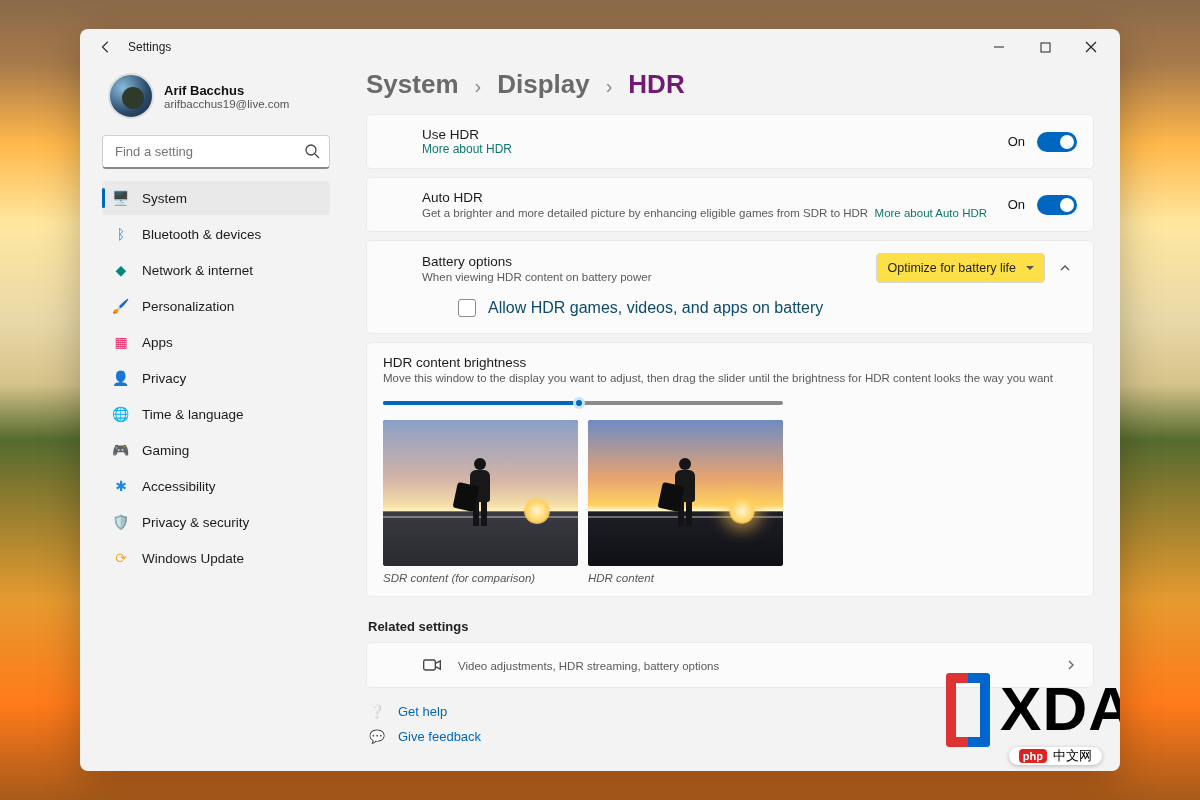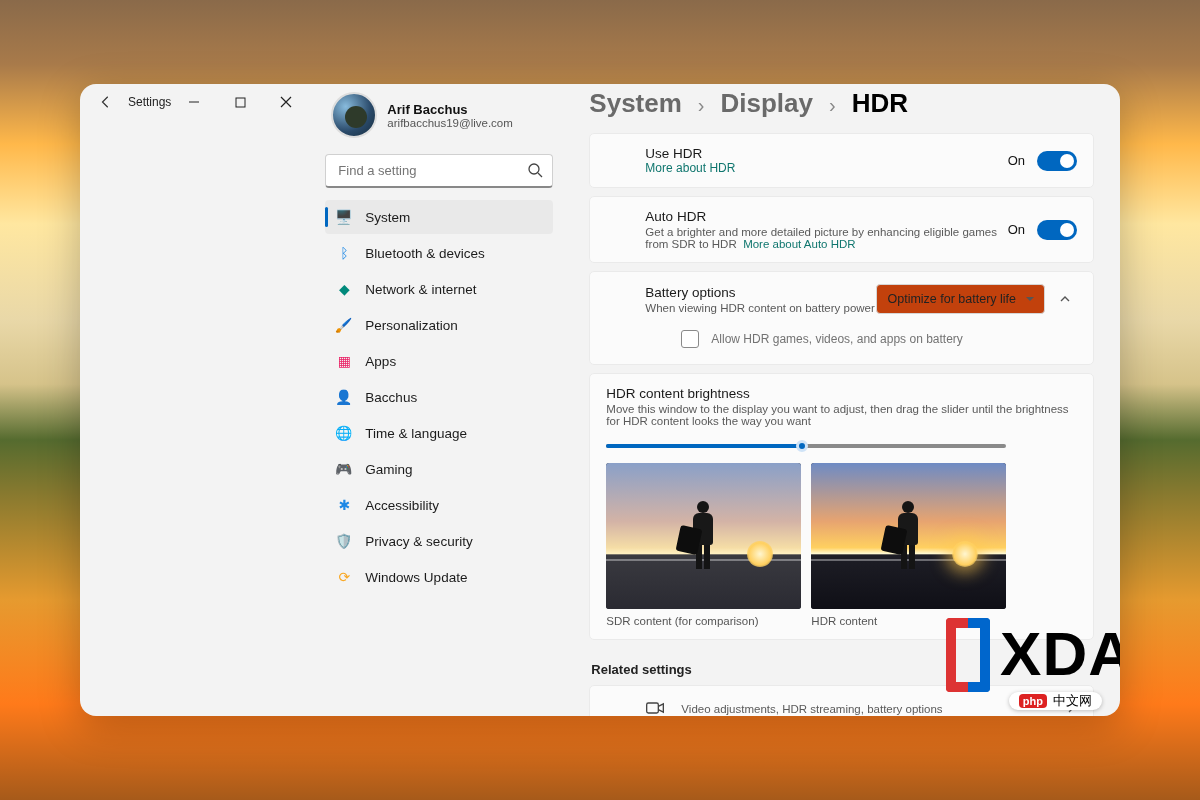--- a/index.html
+++ b/index.html
@@ -2,63 +2,63 @@
 <html><head>
 <meta charset="utf-8">
 <style>
   * { box-sizing: border-box; margin: 0; padding: 0; font-family: "Segoe UI", Arial, sans-serif; }
   html, body { width: 1200px; height: 800px; overflow: hidden; }
   body {
     background: linear-gradient(180deg,#8a6a4a 0%, #a87a4a 8%, #ffb84a 18%, #ffe7a0 28%, #e9d8a8 40%, #d6c38a 48%, #556b2f 55%, #8a7a2f 62%, #e69a2f 75%, #ff7a1a 88%, #a65a1a 100%);
     display:flex; align-items:center; justify-content:center;
   }
   .window {
-    width: 1040px; height: 632px; background: #f3f3f3; border-radius: 16px;
-    box-shadow: 0 10px 40px rgba(0,0,0,.25); display:flex; flex-direction:row; overflow:hidden;
+    width: 1040px; height: 742px; background: #f3f3f3; border-radius: 8px;
+    box-shadow: 0 10px 40px rgba(0,0,0,.25); display:flex; flex-direction:column; overflow:hidden;
     position:relative;
   }
   .titlebar { height: 36px; display:flex; align-items:center; padding: 0 6px 0 12px; }
   .back-btn { width:28px; height:28px; border-radius:4px; display:flex; align-items:center; justify-content:center; cursor:pointer; }
   .title-text { margin-left:8px; font-size:12px; color:#222; }
   .win-btns { margin-left:auto; display:flex; }
   .win-btn { width:46px; height:32px; display:flex; align-items:center; justify-content:center; cursor:pointer; }
   .body { flex:1; display:flex; overflow:hidden; }
-  .sidebar { width:248px; padding: 2px 10px 10px 10px; display:flex; flex-direction:column; }
+  .sidebar { width:248px; padding: 2px 10px 10px 10px; display:flex; flex-direction:column;margin-left:12px; }
   .profile { display:flex; align-items:center; gap:10px; padding: 6px 6px 14px 6px; }
   .avatar { width:46px; height:46px; border-radius:50%; background: radial-gradient(circle at 30% 30%, #88bbdd 0%, #2a4a6a 60%, #152a3a 100%); border:2px solid #ddd; position:relative; overflow:hidden;}
   .avatar::after{content:"";position:absolute;left:12px;top:12px;width:22px;height:22px;border-radius:50%;background:#2e3a2a;}
   .profile .name { font-size:13px; font-weight:600; color:#111; }
   .profile .email { font-size:11.5px; color:#555; }
   .search { position:relative; margin: 2px 0 10px 0;}
   .search input {
     width:100%; height:34px; border:1px solid #d0d0d0; border-bottom:2px solid #888;
     border-radius:4px; background:#fff; padding:0 34px 0 12px; font-size:13px; color:#333;
   }
   .search .sicon { position:absolute; right:10px; top:8px; color:#444; }
   .nav { display:flex; flex-direction:column; gap:2px; margin-top:2px;}
   .nav-item { height:34px; border-radius:4px; display:flex; align-items:center; gap:12px; padding:0 10px; cursor:pointer; font-size:13.5px; color:#1b1b1b; position:relative;}
   .nav-item.active { background:#e9e9e9; }
   .nav-item.active::before { content:""; position:absolute; left:0; top:7px; bottom:7px; width:3px; background:#0067c0; border-radius:3px; }
   .nav-item .ic { width:18px; height:18px; display:inline-flex; align-items:center; justify-content:center; font-size:14px; }
   .main { flex:1; overflow-y:auto; padding: 0 26px 20px 26px; }
   .breadcrumb { display:flex; align-items:baseline; gap:16px; padding: 4px 0 14px 0; color:#6a6a6a; }
   .breadcrumb .bc { font-size:26px; font-weight:600; cursor:pointer;}
   .breadcrumb .sep { font-size:20px; color:#888; }
-  .breadcrumb .cur { color:#000000; }
+  .breadcrumb .cur { color:#701a75; }
   .card { background:#fbfbfb; border:1px solid #eaeaea; border-radius:5px; padding:12px 16px; margin-bottom:8px; }
   .row { display:flex; align-items:center;margin-left:39px; }
   .grow { flex:1; }
   .card .title { font-size:13.5px; color:#1a1a1a; }
   .card .sub { font-size:11.5px; color:#5a5a5a; margin-top:2px; }
   .link { color:#0f766e; font-size:12px; cursor:pointer; }
   .link.small{font-size:11.5px;}
   .toggle { width:40px; height:20px; background:#0067c0; border-radius:20px; position:relative; cursor:pointer; }
   .toggle::after { content:""; position:absolute; right:3px; top:3px; width:14px; height:14px; background:#fff; border-radius:50%; }
   .onoff { font-size:13px; margin-right:12px; color:#111;}
-  .select { height:30px; border:1px solid #d6d6d6; background:#c2410c; border-radius:4px; padding:0 28px 0 10px; font-size:12.5px; display:flex; align-items:center; color:#222; position:relative; cursor:pointer;}
+  .select { height:30px; border:1px solid #d6d6d6; background:#fde047; border-radius:4px; padding:0 28px 0 10px; font-size:12.5px; display:flex; align-items:center; color:#222; position:relative; cursor:pointer;}
   .select::after{content:"";position:absolute;right:10px;top:12px;border:4px solid transparent;border-top-color:#555;}
   .expand-ic { margin-left:14px; color:#555; cursor:pointer; width:18px;text-align:center;}
   .checkbox { width:18px; height:18px; border:1px solid #8a8a8a; border-radius:3px; background:#fff; cursor:pointer; }
   .indent { padding-left:36px; }
   .slider-wrap { margin-top:12px; margin-bottom:10px; }
   .slider { position:relative; height:14px; width:400px; }
   .slider .rail { position:absolute; left:0; right:0; top:5px; height:4px; background:#8a8a8a; border-radius:2px;}
   .slider .fill { position:absolute; left:0; width:49%; top:5px; height:4px; background:#0067c0; border-radius:2px;}
   .slider .thumb { position:absolute; left:49%; top:1px; width:12px; height:12px; border-radius:50%; background:#0067c0; border:3px solid #cfe3f7; transform:translateX(-50%); cursor:pointer;}
   .previews { display:flex; gap:10px; margin-top:6px;}
@@ -66,21 +66,21 @@
   .prev .img { width:195px; height:146px; border-radius:3px; overflow:hidden; position:relative; background:#1a1f2a;}
   .sky{position:absolute;inset:0;background:linear-gradient(180deg,#8aa0c8 0%, #d3b3a6 40%, #f5dda6 58%, #fff0c0 62%, #3a3a40 63%, #2a2a32 100%);}
   .sky.hdr{background:linear-gradient(180deg,#6e8bc4 0%, #e7a470 40%, #ffd060 58%, #fff8d0 62%, #1e1e26 63%, #0f0f16 100%);}
   .sun{position:absolute;right:28px;top:78px;width:26px;height:26px;border-radius:50%;background:radial-gradient(circle,#fff6d0 0%, #ffd060 60%, rgba(255,160,40,0) 100%);filter:blur(.3px);}
   .person{position:absolute;left:80px;top:38px;width:34px;height:70px;}
   .person .head{width:12px;height:12px;border-radius:50%;background:#151515;margin:0 auto;}
   .person .bodyp{width:20px;height:32px;background:#181818;margin:0 auto;border-radius:6px 6px 3px 3px;}
   .person .legs{width:14px;height:24px;margin:0 auto;background:linear-gradient(90deg,#141414 45%,transparent 45%,transparent 55%,#141414 55%);}
   .person .bag{position:absolute;left:-8px;top:26px;width:22px;height:26px;background:#0d0d0d;border-radius:3px;transform:rotate(12deg);}
   .rail-h{position:absolute;left:0;right:0;top:96px;height:2px;background:rgba(255,255,255,.35);}
-  .prev .cap { font-size:11.5px; color:#555; margin-top:6px;}
+  .prev .cap { font-size:11.5px; color:#555; margin-top:6px;font-style:italic;}
   .section-h { font-size:13px; font-weight:600; color:#222; margin: 22px 0 8px 2px;}
   .chev { color:#666; }
   .footer-links { margin-top:16px; display:flex; flex-direction:column; gap:10px; padding-left:2px;}
   .flink { display:flex; align-items:center; gap:12px; font-size:13px; color:#0067c0; cursor:pointer;}
   .flink .fic{color:#333;width:18px;text-align:center;}
   
   .wm { position:absolute; right:-14px; bottom:24px; display:flex; align-items:flex-start; gap:10px; font-weight:900; font-size:62px; letter-spacing:1px; color:#000; font-family: Arial, sans-serif; margin-top: 12px;}
   .wm .br { display:flex;}
   .wm .br span{display:block;width:22px;height:74px;}
   .wm .br .l{border:10px solid #d33; border-right:none; border-radius:4px 0 0 4px;}
@@ -157,21 +157,21 @@
         <div class="nav-item">
             <span class="ic c-orange">🖌️</span>
             <span>Personalization</span>
           </div>
         <div class="nav-item">
             <span class="ic c-pink">▦</span>
             <span>Apps</span>
           </div>
         <div class="nav-item">
             <span class="ic c-green">👤</span>
-            <span>Bacchus</span>
+            <span>Privacy</span>
           </div>
         <div class="nav-item">
             <span class="ic c-cyan">🌐</span>
             <span>Time &amp; language</span>
           </div>
         <div class="nav-item">
             <span class="ic c-grey">🎮</span>
             <span>Gaming</span>
           </div>
         <div class="nav-item">
@@ -233,21 +233,21 @@
               <span>Optimize for battery life</span>
             </div>
           <div class="expand-ic">
             <svg width="12" height="12" viewBox="0 0 12 12">
                 <path fill="none" stroke="#555" stroke-width="1.4" d="M2 8l4-4 4 4"></path>
               </svg>
           </div>
         </div>
         <div class="row indent" style="margin-top:16px;gap:12px">
           <div class="checkbox"></div>
-          <div style="font-size:12px;color:#737373">Allow HDR games, videos, and apps on battery</div>
+          <div style="font-size:16px;color:#0c4a6e">Allow HDR games, videos, and apps on battery</div>
         </div>
       </div>
 
       <div class="card">
         <div class="title">HDR content brightness</div>
         <div class="sub">Move this window to the display you want to adjust, then drag the slider until the brightness for HDR content looks the way you want</div>
         <div class="slider-wrap">
           <div class="slider">
             <div class="rail"></div>
             <div class="fill"></div>

